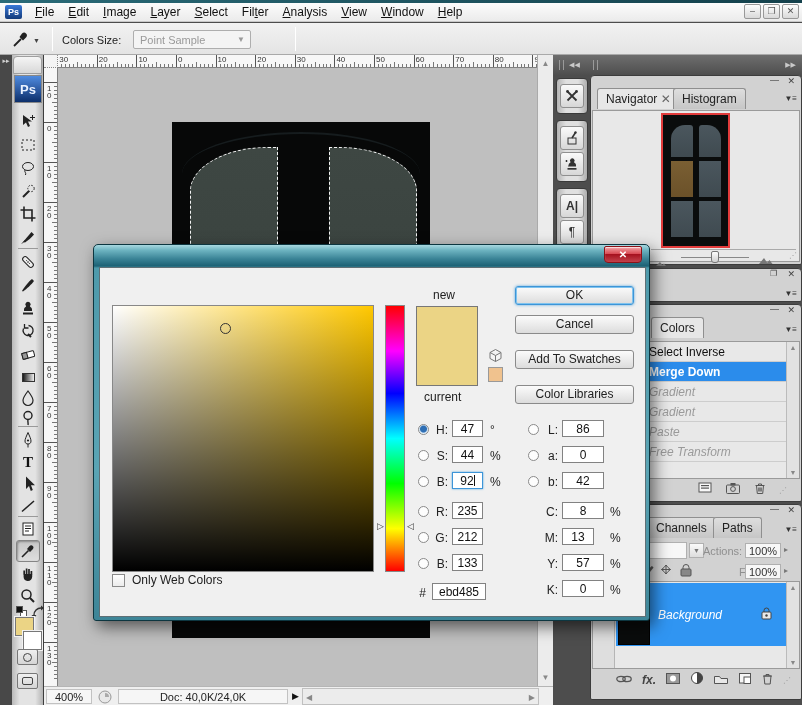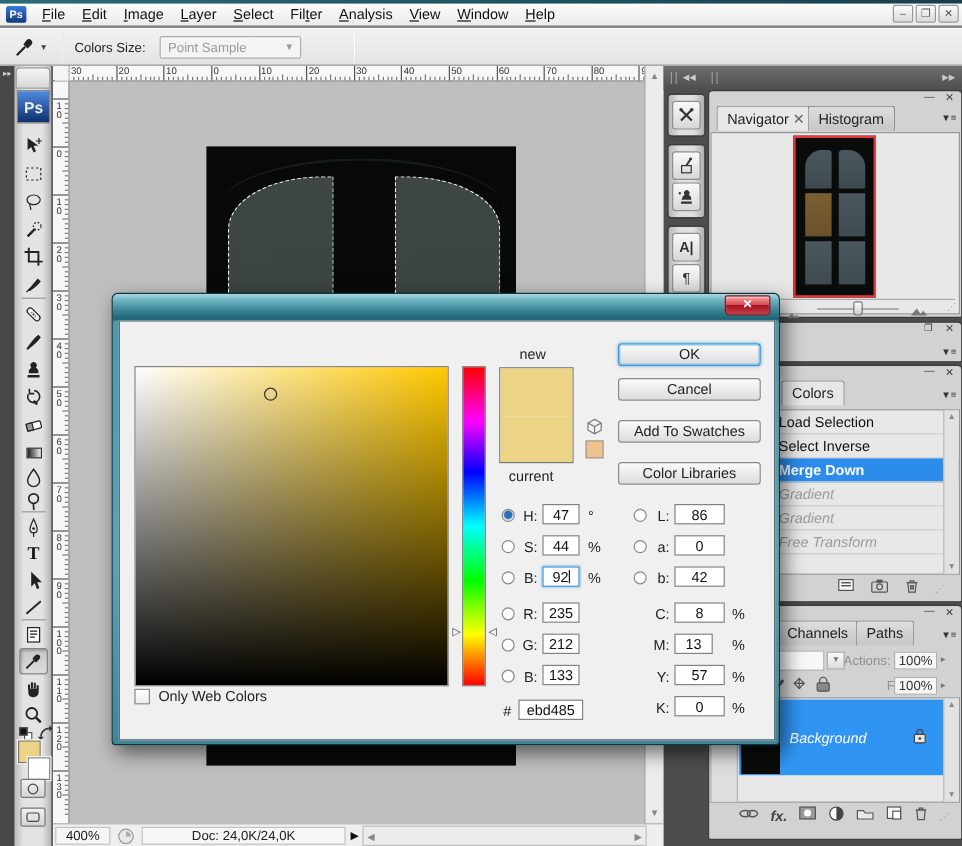--- a/index.html
+++ b/index.html
@@ -643,21 +643,21 @@
     <div class="sarrow" style="top:4px">▲</div>
     <div class="sarrow" style="bottom:4px">▼</div>
   </div>
 
   <div class="statusbar">
     <div class="sfield" style="left:2px;width:46px;text-align:center;line-height:14px">400%</div>
     <div class="abs" style="left:54px;top:3px"><svg width="14" height="14">
           <circle cx="7" cy="7" r="6" fill="#e8e8e8" stroke="#999"></circle>
           <path d="M7 3 A4 4 0 0 1 11 7 L7 7 Z" fill="#aaa"></path>
         </svg></div>
-    <div class="sfield" style="left:74px;width:170px;text-align:center;line-height:14px">Doc: 24,0K/24,0K</div>
+    <div class="sfield" style="left:74px;width:170px;text-align:center;line-height:14px">Doc: 40,0K/24,0K</div>
     <div class="abs" style="left:248px;top:4px;font-size:9px;color:#111">▶</div>
     <div class="hscroll">
       <span style="position:absolute;left:3px;top:4px;font-size:8px;color:#888">◀</span>
       <span style="position:absolute;right:3px;top:4px;font-size:8px;color:#888">▶</span>
     </div>
   </div>
 
   <div class="dockstrip">
     <div class="grip" style="left:6px"></div>
     <span style="position:absolute;left:16px;top:6px;font-size:7px">◀◀</span>
@@ -744,25 +744,25 @@
   <div class="panel" style="top:304px;height:198px">
     <div class="phead">
       <span class="pmin">—</span>
       <span class="pclose">✕</span>
     </div>
     <div class="tabrow" style="height:24px">
       <div class="tab active" style="left:60px"><span>Colors</span></div>
       <span class="pmenu" style="top:8px">▼≡</span>
     </div>
     <div class="pbody" style="height:138px" id="actionslist">
-      <div class="act-row">Load Selection</div>
         <div class="act-row">Select Inverse</div>
         <div class="act-row selected">Merge Down</div>
         <div class="act-row undone">Gradient</div>
         <div class="act-row undone">Gradient</div>
+        <div class="act-row undone">Paste</div>
         <div class="act-row undone">Free Transform</div>
         <div class="pscrollcol">
         <div style="text-align:center;color:#888;font-size:7px;padding-top:2px">▲</div>
         <div style="position:absolute;bottom:2px;width:100%;text-align:center;color:#888;font-size:7px">▼</div>
       </div>
     </div>
     <div class="pbot">
       <span><svg width="16" height="14">
             <rect x="2" y="2" width="12" height="9" fill="#f8f8f8" stroke="#555"></rect>
             <rect x="4" y="4" width="8" height="1.2" fill="#555"></rect>

